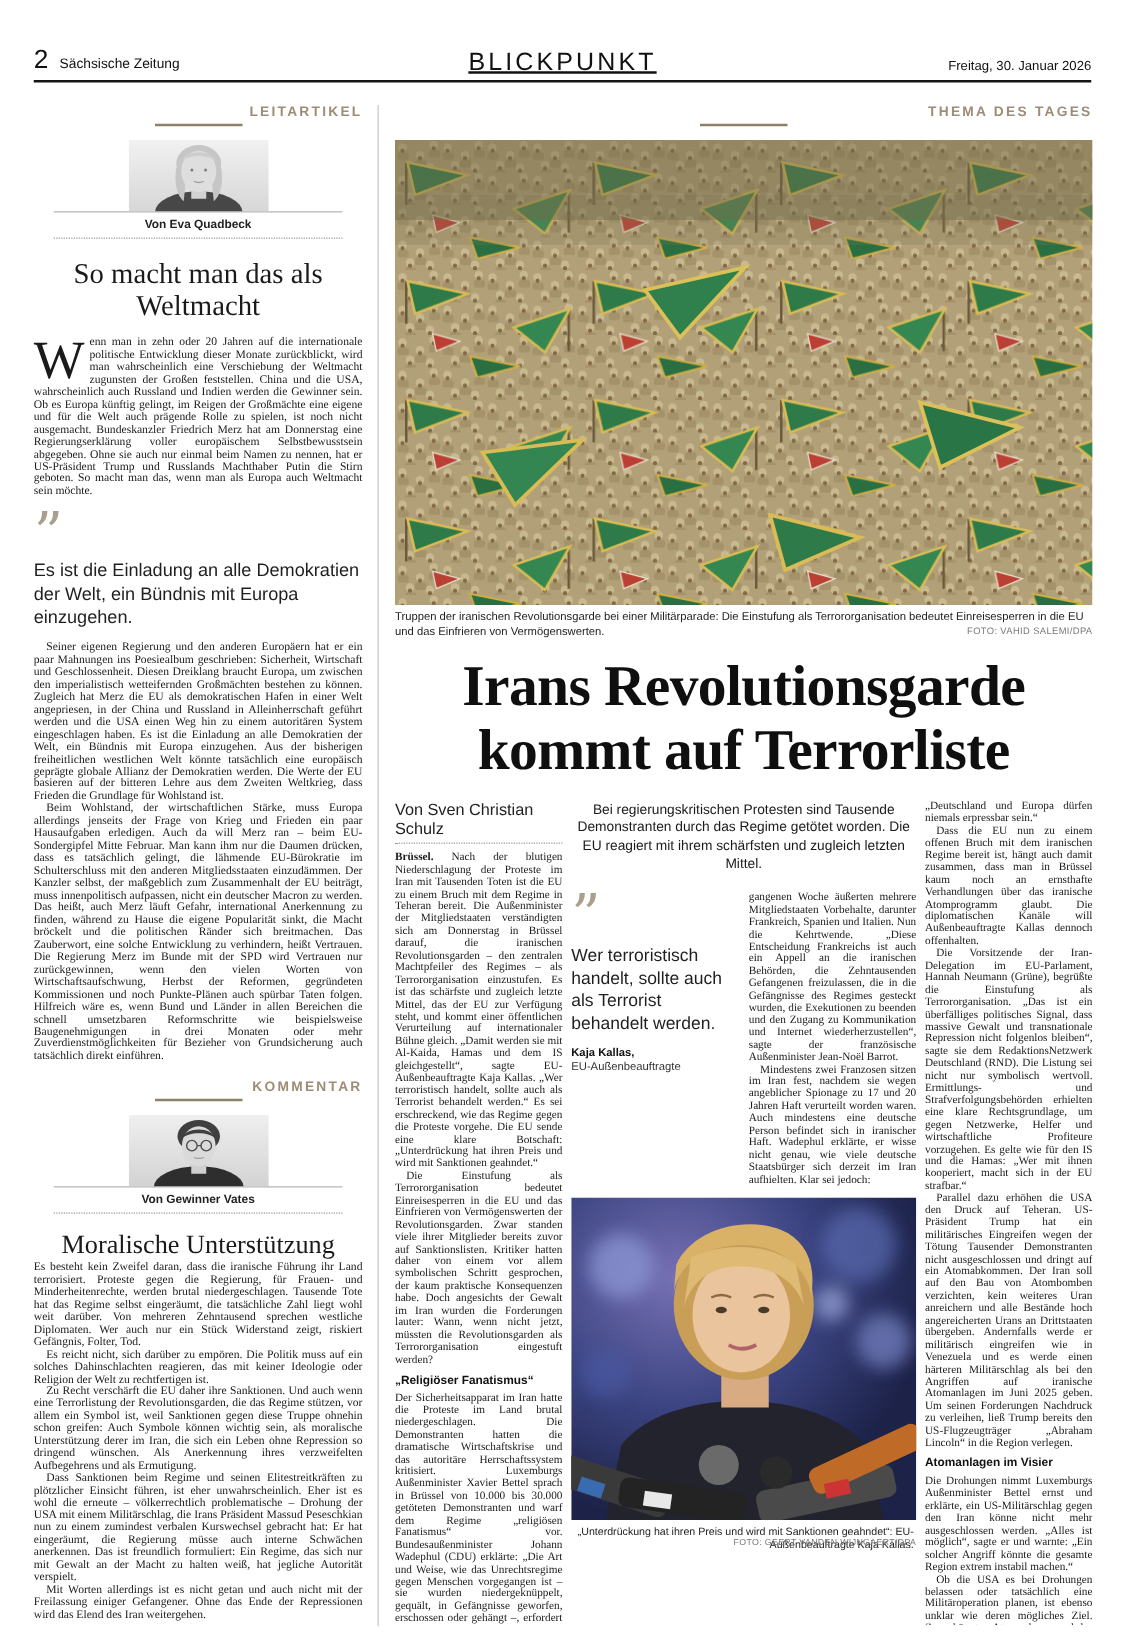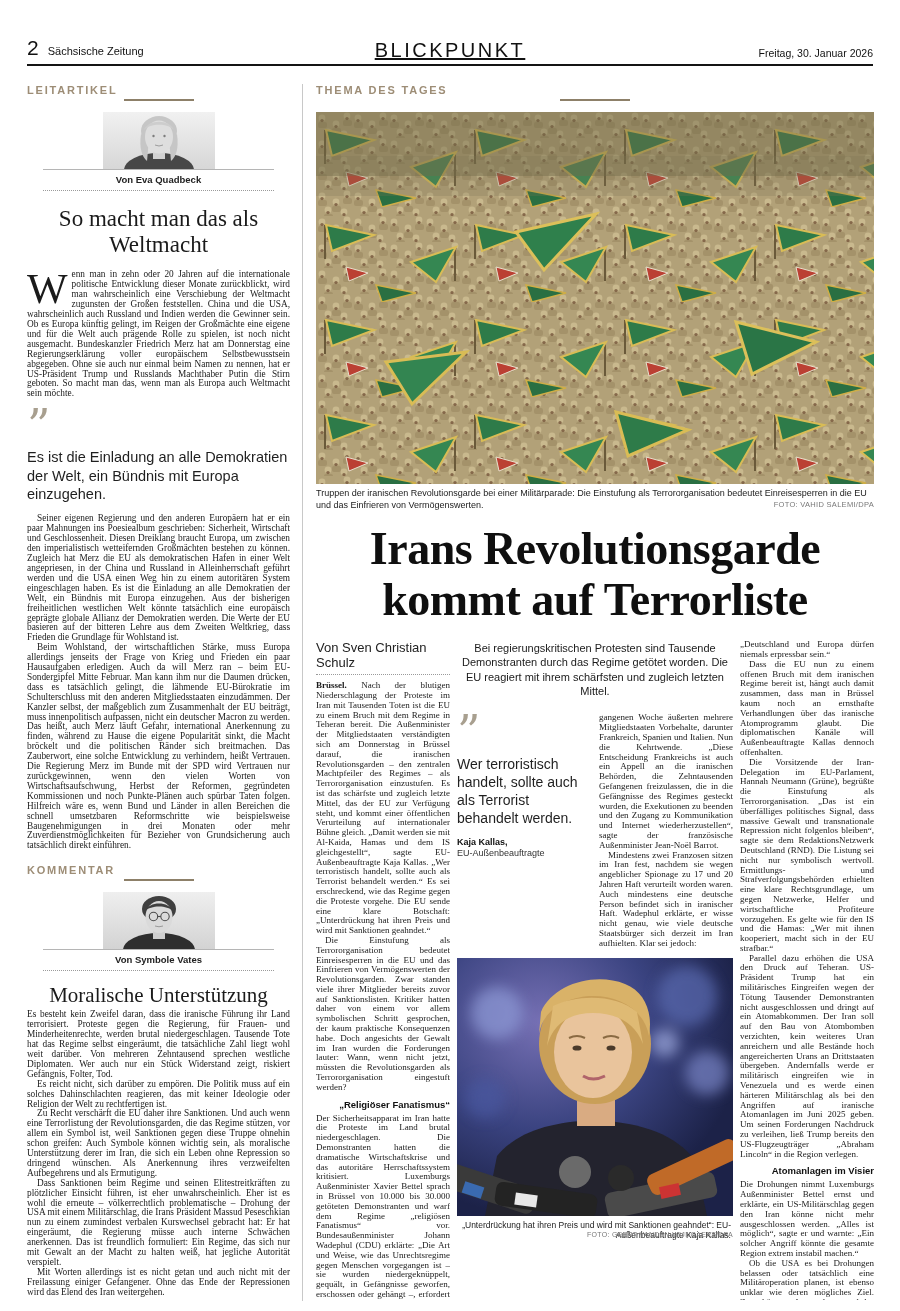--- a/index.html
+++ b/index.html
@@ -11,21 +11,21 @@
   .mh-left{position:absolute;left:0;bottom:2px;display:flex;align-items:baseline;gap:9px;}
   .pagenum{font-family:"Liberation Sans",sans-serif;font-size:21px;color:#111;}
   .papername{font-family:"Liberation Sans",sans-serif;font-size:11px;color:#111;}
   .mh-center{position:absolute;left:0;right:0;bottom:0;text-align:center;
              font-family:"Liberation Sans",sans-serif;font-size:20px;letter-spacing:2.5px;color:#111;text-decoration:underline;}
   .mh-right{position:absolute;right:0;bottom:3px;font-family:"Liberation Sans",sans-serif;font-size:10.5px;color:#111;}
   .masthead-rule{position:absolute;left:27px;right:27px;top:64px;height:2px;background:#141414;}
   .vdivider{position:absolute;left:302px;top:84px;width:1px;height:1217px;background:#c8c8c8;}
 
   
-  .sec-label-wrap{text-align:left;margin-bottom:11px;}
+  .sec-label-wrap{text-align:right;margin-bottom:11px;}
   .sec-label{font-family:"Liberation Sans",sans-serif;font-size:11px;font-weight:bold;
              letter-spacing:1.8px;color:#9d8d76;}
   .sec-rule{width:70px;height:2px;background:#8d8069;margin:3px auto 0;}
 
   
   .leftcol{position:absolute;left:27px;top:84px;width:263px;}
   .author-block{text-align:center;font-weight:bold;}
   .headshot{display:block;margin:0 auto;}
   .author-line{height:1px;background:#b5b5b5;width:88%;margin:0 auto;}
   .author-name{font-family:"Liberation Sans",sans-serif;font-size:9.5px;color:#222;padding:4px 0 5px;}
@@ -52,21 +52,21 @@
 
   .artbody{display:flex;gap:7px;height:660px;overflow:hidden;}
   .mcol1,.mcol4{width:134px;flex:none;}
   .mmid{width:276px;flex:none;}
   .mcol3{width:134px;flex:none;}
   .m-byline{font-family:"Liberation Sans",sans-serif;font-size:13px;color:#222;padding-bottom:4px;}
   .mdotted{border-bottom:1px dotted #9a9a9a;margin-bottom:6px;}
   .mbody{font-size:9px;line-height:9.8px;text-align:justify;margin:0;hyphens:auto;}
   .mind{text-indent:9px;}
   .subhead{font-family:"Liberation Sans",sans-serif;font-size:9.5px;font-weight:bold;
-           text-align:right;margin:6px 0 4px;color:#111;}
+           text-align:left;margin:6px 0 4px;color:#111;}
   .standfirst{font-family:"Liberation Sans",sans-serif;font-size:11px;line-height:1.3;
               text-align:center;color:#1a1a1a;padding-top:1px;}
   .midrow{display:flex;gap:9px;margin-top:15px;}
   .mquote{width:133px;flex:none;padding-top:5px;}
   .mq-text{font-family:"Liberation Sans",sans-serif;font-size:14px;line-height:1.27;color:#1f1f1f;margin-top:8px;}
   .mq-name{font-family:"Liberation Sans",sans-serif;font-size:9px;font-weight:bold;margin-top:10px;color:#111;}
   .mq-role{font-family:"Liberation Sans",sans-serif;font-size:9px;color:#333;margin-top:1px;}
   .photo2{margin-top:9px;line-height:0;}
   .caption2{position:relative;font-family:"Liberation Sans",sans-serif;font-size:8.5px;
             line-height:10.5px;color:#222;margin-top:4px;padding-right:2px;text-align:right;}
@@ -153,21 +153,21 @@
           <ellipse cx="56" cy="25" rx="13.5" ry="16" fill="#dadada"></ellipse>
           <path d="M42,19 C46,9 66,9 70,19 C64,13 48,13 42,19 Z" fill="#3f3f3f"></path>
           <g stroke="#4a4a4a" stroke-width="1.1" fill="none">
             <circle cx="50.5" cy="24.5" r="4.2"></circle>
             <circle cx="62" cy="24.5" r="4.2"></circle>
             <path d="M54.7,24.5 H57.8"></path>
           </g>
           <path d="M52,34 Q56,35.5 60,34" stroke="#999" stroke-width="1" fill="none"></path>
         </svg>
         <div class="author-line"></div>
-        <div class="author-name">Von Symbole Vates</div>
+        <div class="author-name">Von Gewinner Vates</div>
         <div class="dotted"></div>
       </div>
 
       <h2 class="ko-headline">Moralische Unterstützung</h2>
       <p class="body">Es besteht kein Zweifel daran, dass die iranische Führung ihr Land terrorisiert. Proteste gegen die Regierung, für Frauen- und Minderheitenrechte, werden brutal niedergeschlagen. Tausende Tote hat das Regime selbst eingeräumt, die tatsächliche Zahl liegt wohl weit darüber. Von mehreren Zehntausend sprechen westliche Diplomaten. Wer auch nur ein Stück Widerstand zeigt, riskiert Gefängnis, Folter, Tod.</p>
       <p class="body ind">Es reicht nicht, sich darüber zu empören. Die Politik muss auf ein solches Dahinschlachten reagieren, das mit keiner Ideologie oder Religion der Welt zu rechtfertigen ist.</p>
       <p class="body ind">Zu Recht verschärft die EU daher ihre Sanktionen. Und auch wenn eine Terrorlistung der Revolutionsgarden, die das Regime stützen, vor allem ein Symbol ist, weil Sanktionen gegen diese Truppe ohnehin schon greifen: Auch Symbole können wichtig sein, als moralische Unterstützung derer im Iran, die sich ein Leben ohne Repression so dringend wünschen. Als Anerkennung ihres verzweifelten Aufbegehrens und als Ermutigung.</p>
       <p class="body ind">Dass Sanktionen beim Regime und seinen Elitestreitkräften zu plötzlicher Einsicht führen, ist eher unwahrscheinlich. Eher ist es wohl die erneute – völkerrechtlich problematische – Drohung der USA mit einem Militärschlag, die Irans Präsident Massud Peseschkian nun zu einem zumindest verbalen Kurswechsel gebracht hat: Er hat eingeräumt, die Regierung müsse auch interne Schwächen anerkennen. Das ist freundlich formuliert: Ein Regime, das sich nur mit Gewalt an der Macht zu halten weiß, hat jegliche Autorität verspielt.</p>
       <p class="body ind">Mit Worten allerdings ist es nicht getan und auch nicht mit der Freilassung einiger Gefangener. Ohne das Ende der Repressionen wird das Elend des Iran weitergehen.</p>
     </div>

